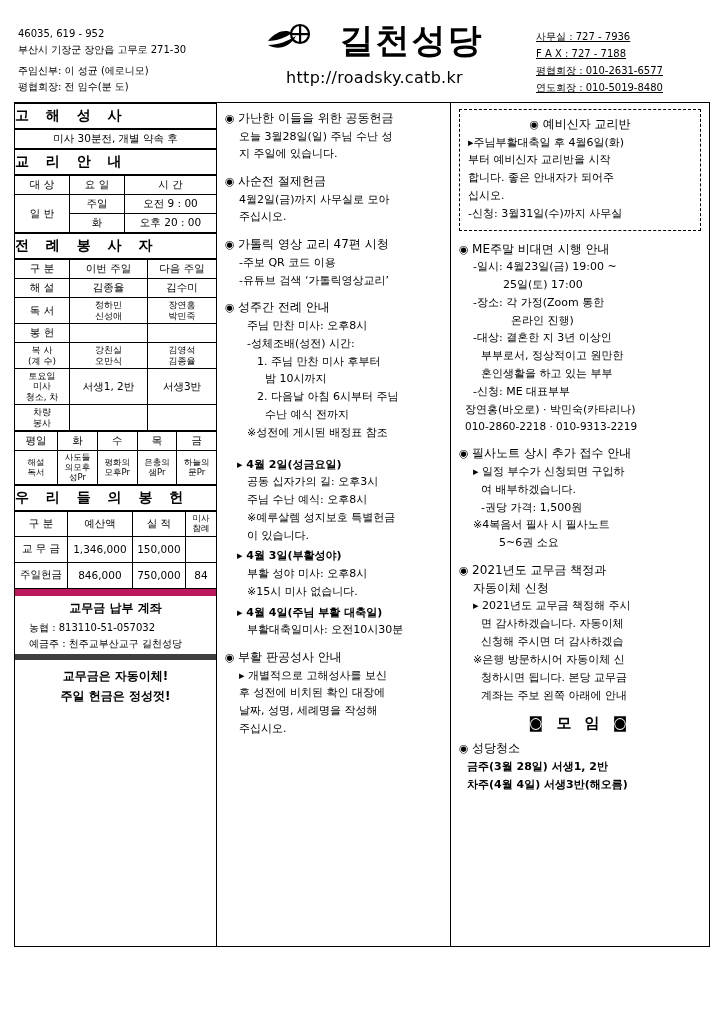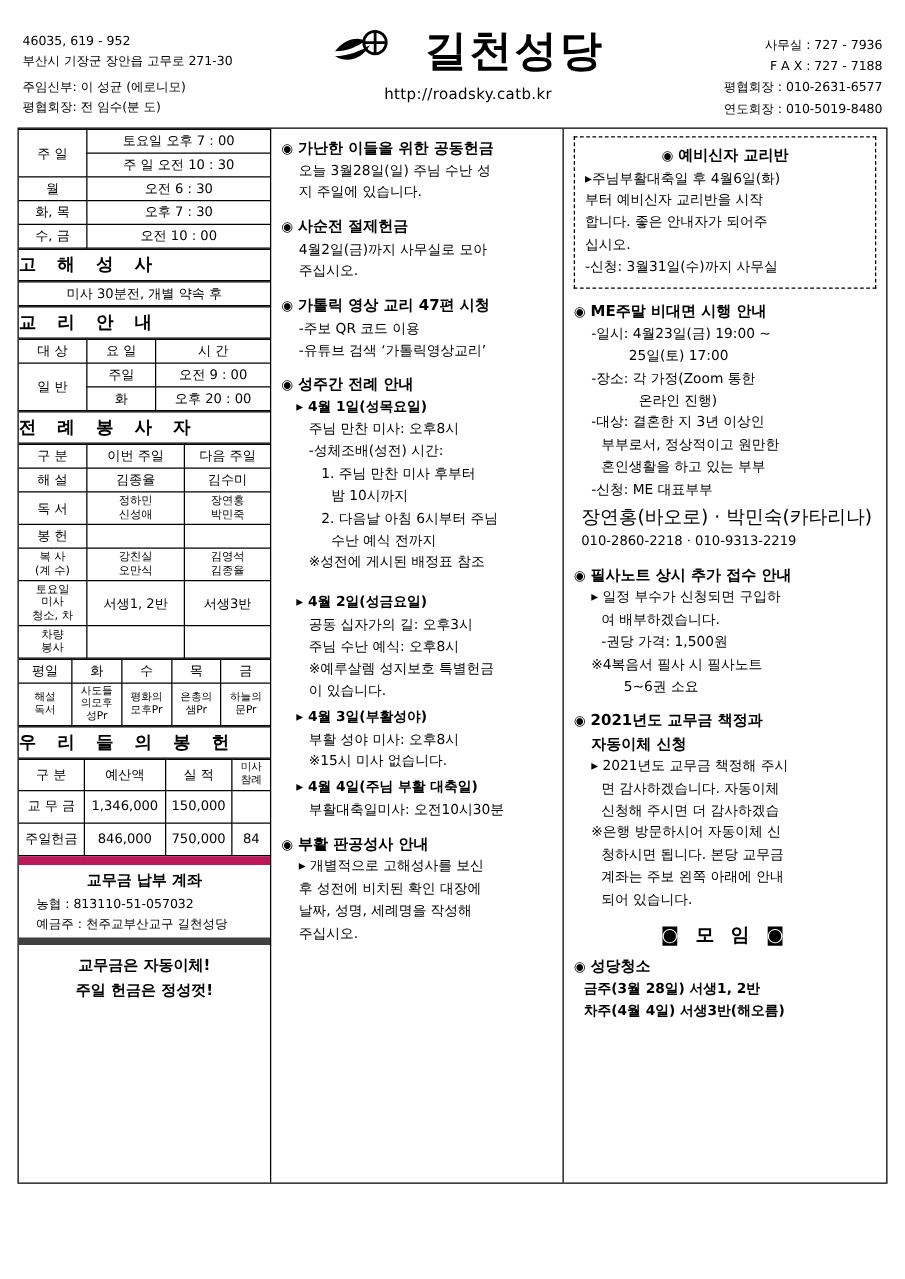--- a/index.html
+++ b/index.html
@@ -9,24 +9,24 @@
     font-family:"DejaVu Sans", sans-serif;
     color:#000;
     font-size:11px;
   }
   .page { position:relative; width:724px; height:802px; box-sizing:border-box; padding:10px 14px; }
 
   
   .header { display:flex; align-items:stretch; border:0; padding:8px 4px 6px 4px; }
   .hdr-left { width:195px; font-size:10px; line-height:1.55; padding-top:8px; }
   .hdr-mid { flex:1; text-align:center; position:relative; }
-  .hdr-right { width:170px; font-size:10px; line-height:1.7; padding-top:10px; text-align:right; }
+  .hdr-right { width:170px; font-size:10px; line-height:1.7; padding-top:10px; text-align:left;text-decoration:underline; }
   .church-row { display:flex; align-items:center; justify-content:center; gap:10px; }
   .church-name { font-size:34px; font-weight:bold; letter-spacing:2px; font-family:"DejaVu Sans", sans-serif;margin-left:12px; }
-  .church-url { font-size:12px; margin-top:4px; letter-spacing:.3px; }
+  .church-url { font-size:16px; margin-top:4px; letter-spacing:.3px; }
   .logo { width:52px; height:40px; }
 
   
   .frame { border:1.5px solid #000; display:flex; height:845px; box-sizing:border-box; }
   .col { box-sizing:border-box; }
   .col-left { width:202px; border-right:1.5px solid #000; }
   .col-mid { width:234px; border-right:1.5px solid #000; padding:6px 8px; }
   .col-right { flex:1; padding:6px 8px; }
 
   
@@ -41,21 +41,21 @@
   .small { font-size:9px; line-height:1.15; }
   .tiny { font-size:8.5px; line-height:1.15; }
 
   .acct-box { border-top:7px solid #be185d; text-align:center; padding:4px 2px 2px; }
   .acct-title { font-weight:bold; font-size:12px; margin-bottom:3px; }
   .acct-line { font-size:10px; line-height:1.6; text-align:left; padding-left:12px; }
   .notice-bold { font-weight:bold; font-size:12px; line-height:1.7; padding:6px 0 4px; border-top:6px solid #404040; text-align:center; }
 
   
   .blk { margin-bottom:9px; }
-  .bullet-h { font-weight:bold; font-size:12px; line-height:1.5; text-indent:-14px; padding-left:14px; }
+  .bullet-h { font-weight:normal; font-size:12px; line-height:1.5; text-indent:-14px; padding-left:14px; }
   .bullet-h .dot { font-size:11px; }
   .body-line { font-size:11px; line-height:1.62; padding-left:14px; }
   .body-line.ind { padding-left:22px; }
   .body-line.ind2 { padding-left:32px; }
   .sub-h { font-size:11px; line-height:1.6; padding-left:12px; font-weight:bold; }
 
   
   .dashed { border:1.5px dashed #000; padding:5px 6px 7px; margin-bottom:9px; }
   .ctr { text-align:center; }
   .moim { font-weight:bold; font-size:15px; letter-spacing:4px; text-align:center; margin:10px 0 6px; }
@@ -93,43 +93,20 @@
       <div>F A X : 727 - 7188</div>
       <div>평협회장 : 010-2631-6577</div>
       <div>연도회장 : 010-5019-8480</div>
     </div>
   </div>
 
   <div class="frame">
 
     <div class="col col-left">
 
-      <table class="tbl">
-        <tbody>
-            <tr>
-          <td rowspan="2" style="width:52px">주 일</td>
-          <td>토요일 오후  7 : 00</td>
-        </tr>
-        <tr>
-          <td>주  일 오전 10 : 30</td>
-        </tr>
-        <tr>
-          <td>월</td>
-          <td>오전  6 : 30</td>
-        </tr>
-        <tr>
-          <td>화, 목</td>
-          <td>오후  7 : 30</td>
-        </tr>
-        <tr>
-          <td>수, 금</td>
-          <td>오전 10 : 00</td>
-        </tr>
-      </tbody>
-        </table>
 
       <div class="sect-title">고 해 성 사</div>
       <table class="tbl">
         <tbody>
             <tr>
           <td>미사 30분전, 개별 약속 후</td>
         </tr>
       </tbody>
         </table>
 
@@ -264,21 +241,20 @@
       </div>
 
       <div class="blk">
         <div class="bullet-h"><span class="dot">◉ </span><span>가톨릭 영상 교리 47편 시청</span></div>
         <div class="body-line">-주보 QR 코드 이용</div>
         <div class="body-line">-유튜브 검색 ‘가톨릭영상교리’</div>
       </div>
 
       <div class="blk">
         <div class="bullet-h"><span class="dot">◉ </span><span>성주간 전례 안내</span></div>
-        <div class="sub-h">▸ 4월 1일(성목요일)</div>
         <div class="body-line ind">주님 만찬 미사: 오후8시</div>
         <div class="body-line ind">-성체조배(성전) 시간:</div>
         <div class="body-line ind2">1. 주님 만찬 미사 후부터</div>
         <div class="body-line ind2" style="padding-left:40px">밤 10시까지</div>
         <div class="body-line ind2">2. 다음날 아침 6시부터 주님</div>
         <div class="body-line ind2" style="padding-left:40px">수난 예식 전까지</div>
         <div class="body-line ind">※성전에 게시된 배정표 참조</div>
         <div class="sub-h" style="margin-top:14px">▸ 4월 2일(성금요일)</div>
         <div class="body-line ind">공동 십자가의 길: 오후3시</div>
         <div class="body-line ind">주님 수난 예식: 오후8시</div>
@@ -315,21 +291,21 @@
       <div class="blk">
         <div class="bullet-h"><span class="dot">◉ </span><span>ME주말 비대면 시행 안내</span></div>
         <div class="body-line">-일시: 4월23일(금) 19:00 ~</div>
         <div class="body-line ind2" style="padding-left:44px">25일(토) 17:00</div>
         <div class="body-line">-장소: 각 가정(Zoom 통한</div>
         <div class="body-line ind2" style="padding-left:52px">온라인 진행)</div>
         <div class="body-line">-대상: 결혼한 지 3년 이상인</div>
         <div class="body-line ind">부부로서, 정상적이고 원만한</div>
         <div class="body-line ind">혼인생활을 하고 있는 부부</div>
         <div class="body-line">-신청: ME 대표부부</div>
-        <div class="body-line" style="padding-left:6px;font-size:15px">장연홍(바오로) · 박민숙(카타리나)</div>
+        <div class="body-line" style="padding-left:6px;font-size:11px">장연홍(바오로) · 박민숙(카타리나)</div>
         <div class="body-line" style="padding-left:6px;font-size:10.5px">010-2860-2218 · 010-9313-2219</div>
       </div>
 
       <div class="blk">
         <div class="bullet-h"><span class="dot">◉ </span><span>필사노트 상시 추가 접수 안내</span></div>
         <div class="body-line">▸ 일정 부수가 신청되면 구입하</div>
         <div class="body-line ind">여 배부하겠습니다.</div>
         <div class="body-line ind">-권당 가격: 1,500원</div>
         <div class="body-line">※4복음서 필사 시 필사노트</div>
         <div class="body-line ind2" style="padding-left:40px">5~6권 소요</div>
@@ -337,21 +313,20 @@
 
       <div class="blk">
         <div class="bullet-h"><span class="dot">◉ </span><span>2021년도 교무금 책정과</span></div>
         <div class="bullet-h" style="text-indent:0;padding-left:14px">자동이체 신청</div>
         <div class="body-line">▸ 2021년도 교무금 책정해 주시</div>
         <div class="body-line ind">면 감사하겠습니다. 자동이체</div>
         <div class="body-line ind">신청해 주시면 더 감사하겠습</div>
         <div class="body-line">※은행 방문하시어 자동이체 신</div>
         <div class="body-line ind">청하시면 됩니다. 본당 교무금</div>
         <div class="body-line ind">계좌는 주보 왼쪽 아래에 안내</div>
-        <div class="body-line ind">되어 있습니다.</div>
       </div>
 
       <div class="moim">◙  모 임  ◙</div>
 
       <div class="blk">
         <div class="bullet-h"><span class="dot">◉ </span><span>성당청소</span></div>
         <div class="body-line" style="padding-left:8px;font-weight:bold">금주(3월 28일) 서생1, 2반</div>
         <div class="body-line" style="padding-left:8px;font-weight:bold">차주(4월  4일) 서생3반(해오름)</div>
       </div>
 

